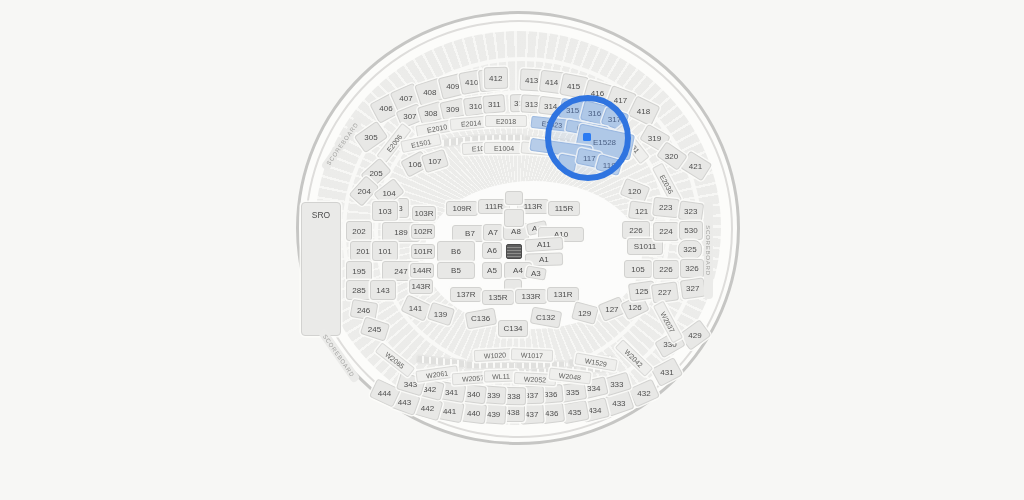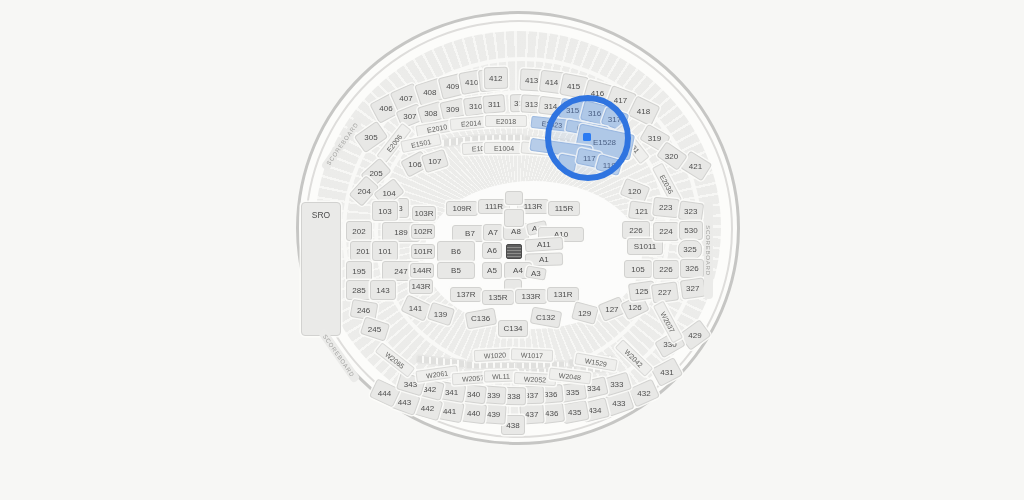--- a/index.html
+++ b/index.html
@@ -411,21 +411,21 @@
       </div>
       <div class="sec" style="left: 562px; top: 402px; width: 24px; height: 18px; --r: -11deg; transform: rotate(-11deg);">
         <span>435</span>
       </div>
       <div class="sec" style="left: 540px; top: 403px; width: 22px; height: 18px; --r: -7deg; transform: rotate(-7deg);">
         <span>436</span>
       </div>
       <div class="sec" style="left: 520px; top: 404px; width: 22px; height: 18px; --r: -4deg; transform: rotate(-4deg);">
         <span>437</span>
       </div>
-      <div class="sec" style="left: 501px; top: 402px; width: 22px; height: 18px; --r: 0deg; transform: rotate(0deg); margin-top: 13px;">
+      <div class="sec" style="left: 501px; top: 402px; width: 22px; height: 18px; --r: 0deg; transform: rotate(0deg);">
         <span>438</span>
       </div>
       <div class="sec" style="left: 482px; top: 404px; width: 22px; height: 18px; --r: 4deg; transform: rotate(4deg);">
         <span>439</span>
       </div>
       <div class="sec" style="left: 462px; top: 403px; width: 22px; height: 18px; --r: 7deg; transform: rotate(7deg);">
         <span>440</span>
       </div>
       <div class="sec" style="left: 437px; top: 401px; width: 24px; height: 18px; --r: 11deg; transform: rotate(11deg);">
         <span>441</span>

